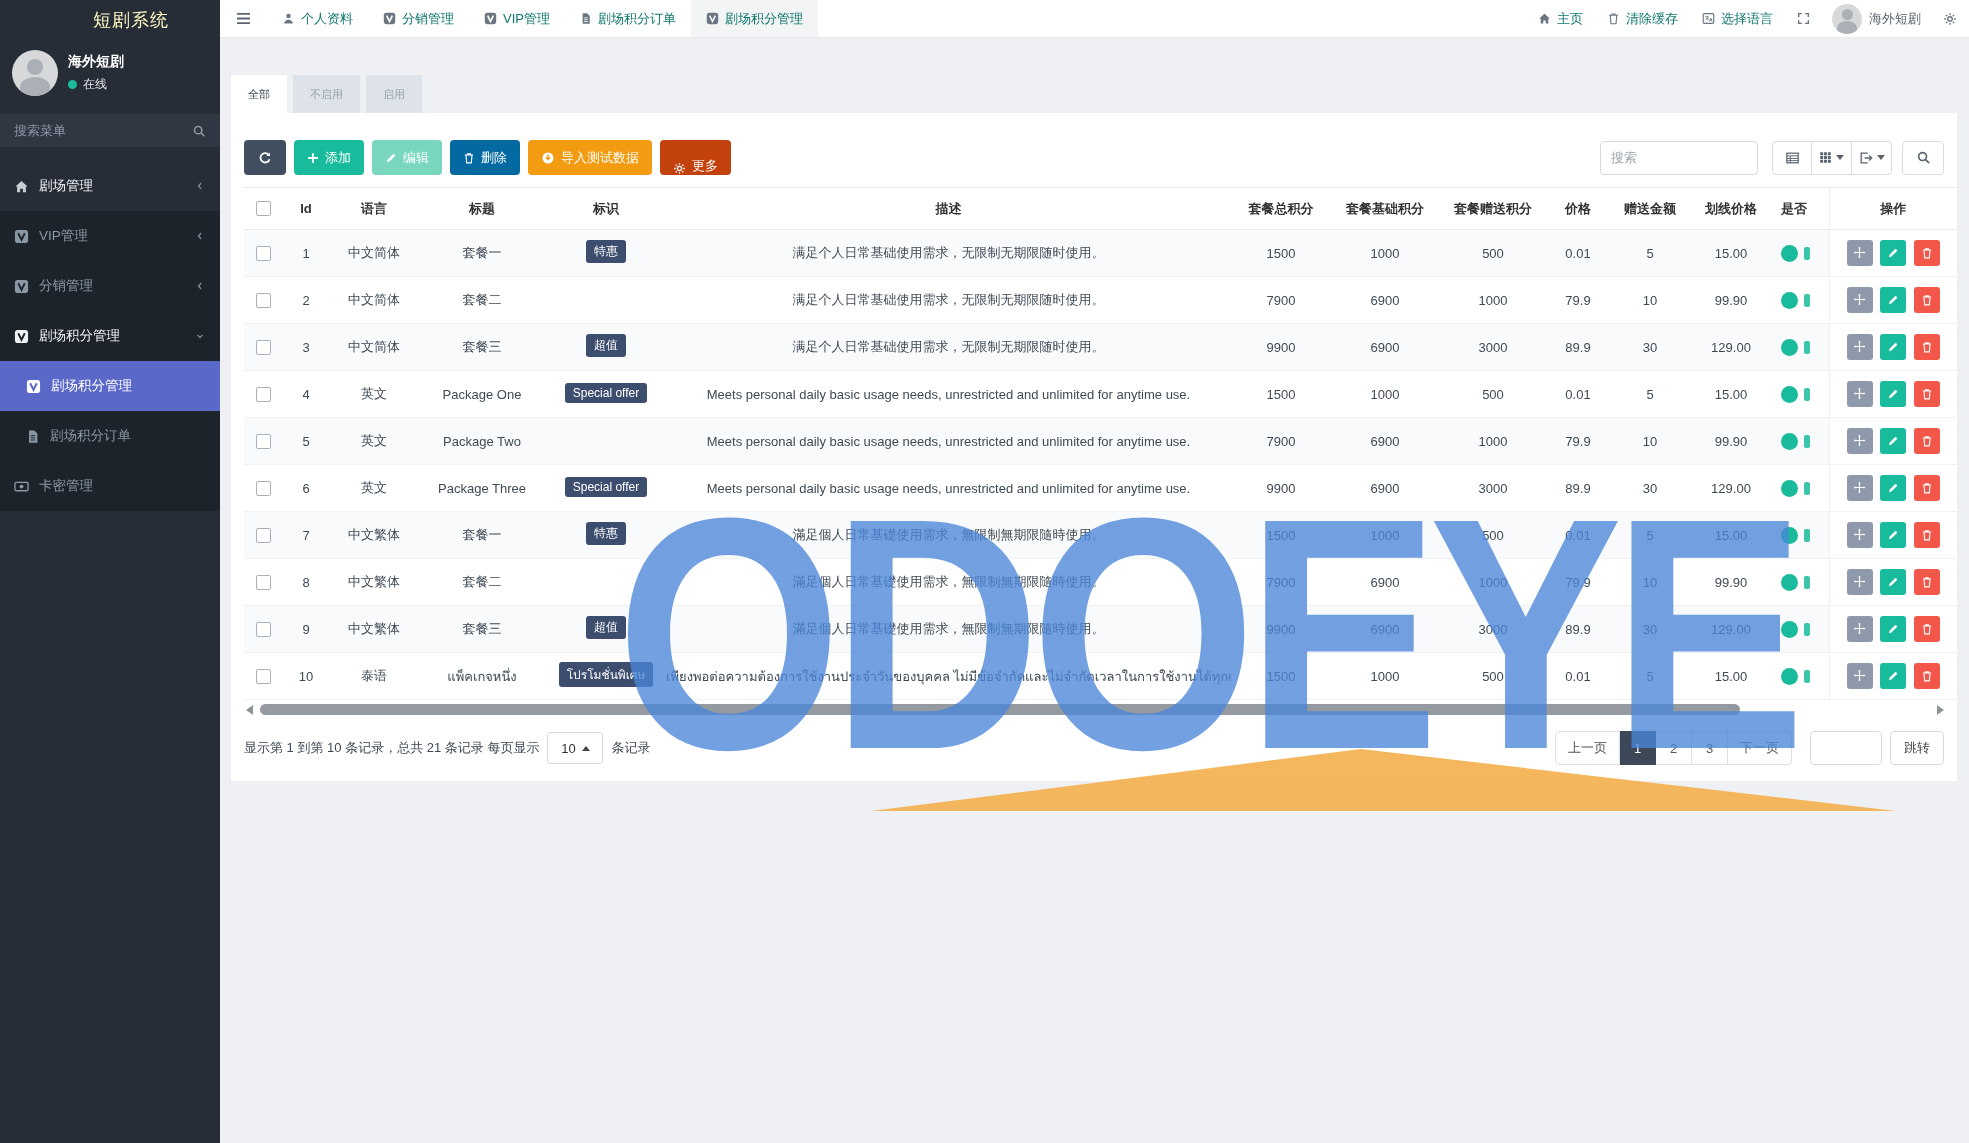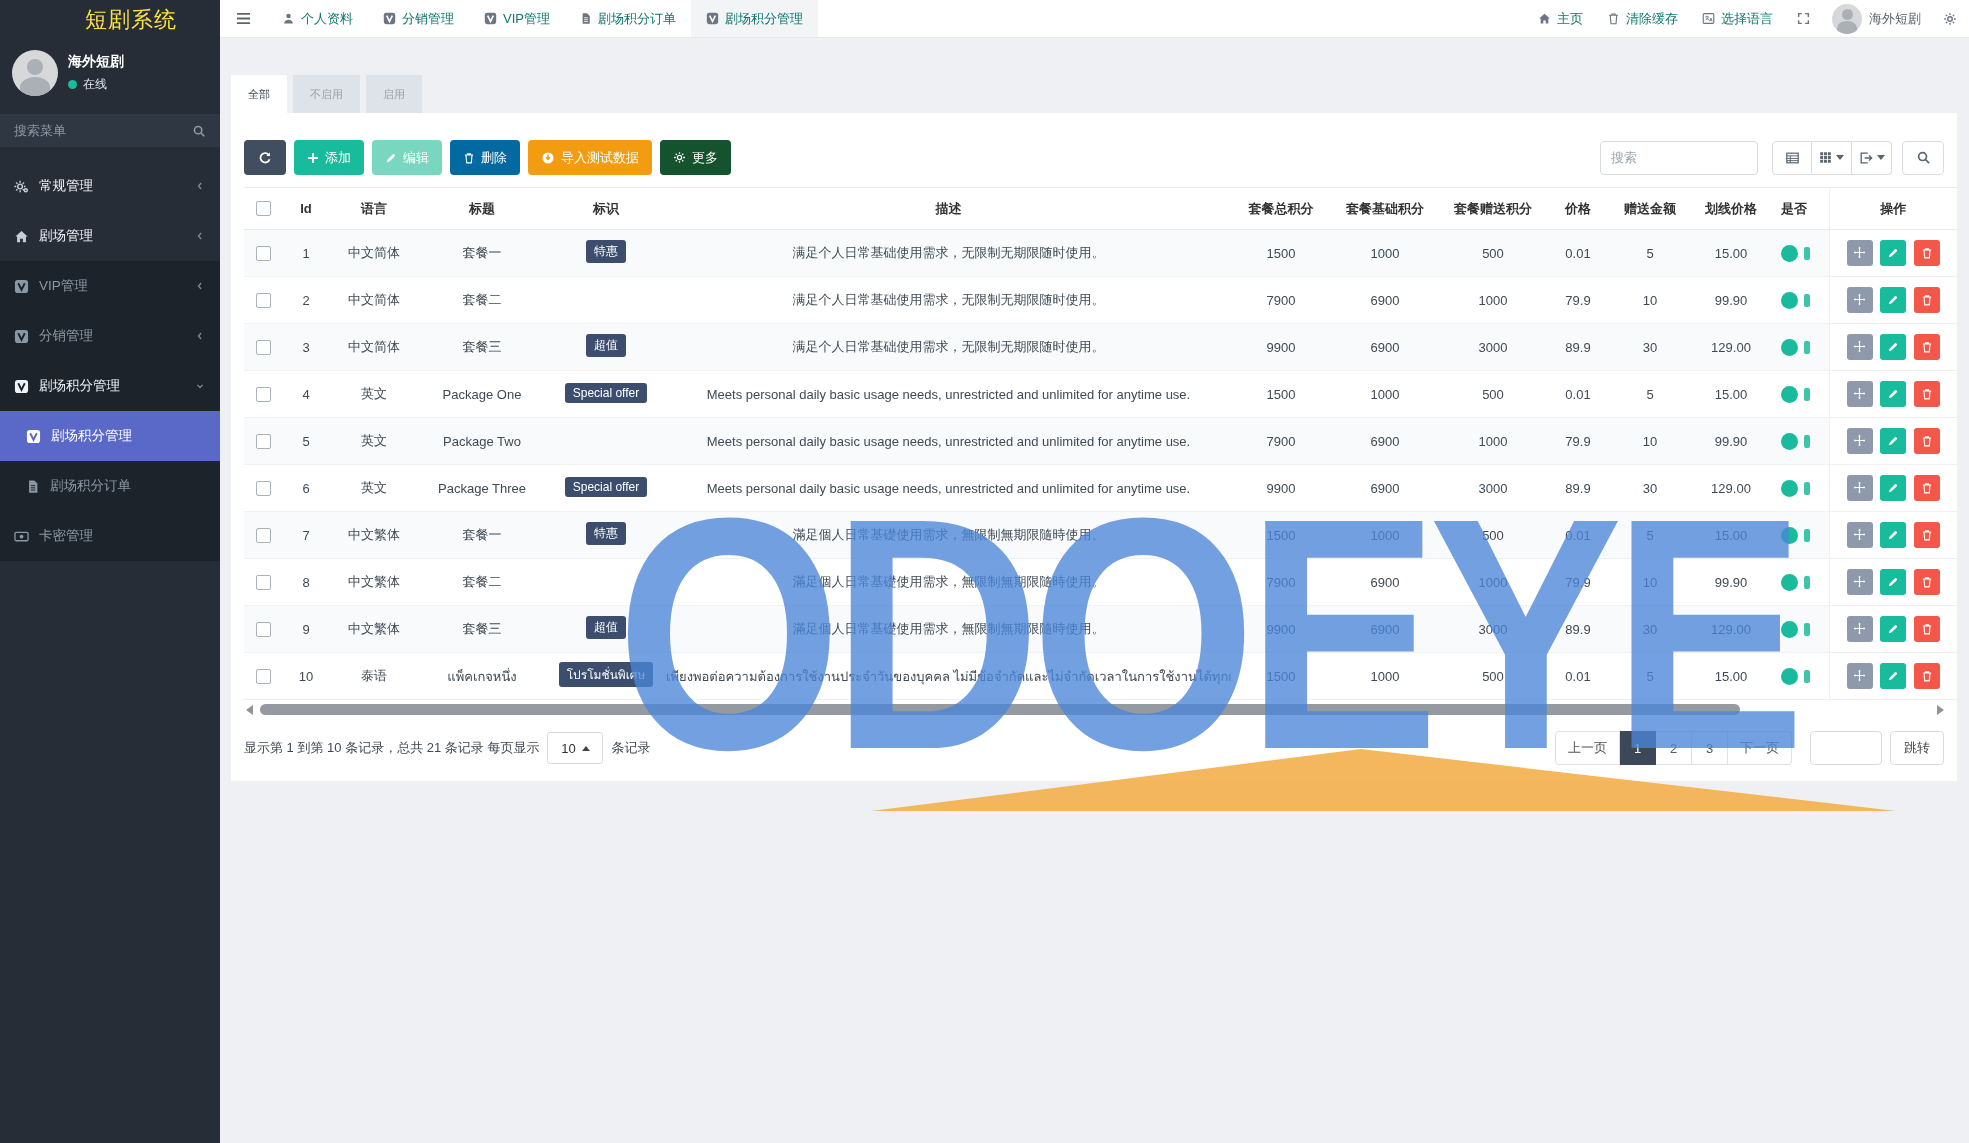--- a/index.html
+++ b/index.html
@@ -2,21 +2,21 @@
 <html><head>
 <meta charset="utf-8">
 <style>
   * { margin:0; padding:0; box-sizing:border-box; }
   html,body { width:1969px; height:1143px; overflow:hidden;
     font-family:"Liberation Sans","DejaVu Sans",sans-serif; background:#eef0f4; color:#3f4a55; }
   .i { display:inline-block; vertical-align:middle; }
 
   
   .sidebar { position:absolute; left:0; top:0; bottom:0; width:220px; background:#262d37; z-index:20; }
-  .brand { height:40px; line-height:40px; text-align:center; color:#fde047; font-size:22px; letter-spacing:1px;margin-left:42px; }
+  .brand { height:40px; line-height:40px; text-align:center; color:#fef9c3; font-size:18px; letter-spacing:1px;margin-left:42px; }
   .user-panel { display:flex; align-items:center; padding:10px 12px 12px; }
   .avatar { width:46px; height:46px; border-radius:50%; background:#d6d8da; position:relative; overflow:hidden; flex:none; }
   .avatar::before { content:""; position:absolute; left:50%; top:9px; width:16px; height:16px; margin-left:-8px; border-radius:50%; background:#aab0b6; }
   .avatar::after { content:""; position:absolute; left:50%; top:27px; width:30px; height:20px; margin-left:-15px; border-radius:50% 50% 0 0; background:#aab0b6; }
   .avatar.sm { width:30px; height:30px; }
   .avatar.sm::before { width:11px; height:11px; margin-left:-5.5px; top:5px; }
   .avatar.sm::after { width:20px; height:14px; margin-left:-10px; top:17px; }
   .user-info { margin-left:10px; }
   .user-name { color:#fff; font-size:14px; font-weight:bold; margin-bottom:5px; }
   .user-status { color:#e7ebee; font-size:12px; display:flex; align-items:center; }
@@ -54,21 +54,21 @@
 
   .toolbar { display:flex; align-items:center; margin:14px 0 12px; }
   .btn { height:35px; border:0; border-radius:4px; color:#fff; font-size:13px; padding:0 13px; margin-right:8px; display:inline-flex; align-items:center; cursor:pointer; font-family:inherit; }
   .btn .i { margin-right:6px; }
   .btn-refresh { background:#414e5f; width:42px; justify-content:center; }
   .btn-refresh .i { margin:0; }
   .btn-add { background:#18bc9c; }
   .btn-edit { background:#7ad7bf; }
   .btn-del { background:#0369a1; }
   .btn-import { background:#f39c12; }
-  .btn-more { background:#14532d; }
+  .btn-more { background:#c2410c;align-items:flex-end; }
   .toolbar-right { margin-left:auto; display:flex; align-items:center; }
   .search-input { width:158px; height:34px; border:1px solid #d6dbe0; border-radius:4px; padding:0 10px; font-size:13px; color:#444; outline:none; font-family:inherit; }
   .search-input::placeholder { color:#9aa4ad; }
   .vgroup { display:flex; margin-left:14px; }
   .vbtn { width:40px; height:34px; background:#fff; border:1px solid #d9dde2; border-left-width:0; color:#5a6570; display:flex; align-items:center; justify-content:center; cursor:pointer; }
   .vbtn:first-child { border-left-width:1px; border-radius:4px 0 0 4px; }
   .vbtn:last-child { border-radius:0 4px 4px 0; }
   .caret { width:0; height:0; border-left:4px solid transparent; border-right:4px solid transparent; border-top:5px solid #5a6570; margin-left:4px; }
   .caret-up { width:0; height:0; border-left:4px solid transparent; border-right:4px solid transparent; border-bottom:5px solid #444; margin-left:6px; }
   .sbtn { width:42px; height:34px; margin-left:10px; background:#fff; border:1px solid #d9dde2; border-radius:4px; color:#5a6570; display:flex; align-items:center; justify-content:center; cursor:pointer; }
@@ -125,33 +125,20 @@
     </div>
   </div>
   <div class="menu-search">
     <input placeholder="搜索菜单" style="">
     <svg class="i" width="14" height="14" viewBox="0 0 16 16">
         <circle cx="7" cy="7" r="4.2" fill="none" stroke="#8d99a5" stroke-width="1.8"></circle>
         <path d="M10.2 10.2L14 14" stroke="#8d99a5" stroke-width="1.8"></path>
       </svg>
   </div>
   <ul class="menu">
-    <li class="m-item">
-      <svg class="i" width="15" height="15" viewBox="0 0 16 16">
-          <g stroke="#c7ced4" stroke-width="1.5" fill="none">
-            <circle cx="6.5" cy="8" r="2.5"></circle>
-            <path d="M6.5 3.9v-2M6.5 12.1v2M2.4 8h-2M10.6 8h1.6M3.7 5.2L2.3 3.8M9.3 5.2l1.4-1.4M3.7 10.8l-1.4 1.4M9.3 10.8l1.4 1.4"></path>
-            <circle cx="12.6" cy="12" r="1.6"></circle>
-          </g>
-        </svg>
-      <span class="lbl">常规管理</span>
-      <svg class="i chev" width="12" height="12" viewBox="0 0 16 16">
-          <path d="M9.5 4L6 8l3.5 4" stroke="currentColor" stroke-width="1.8" fill="none"></path>
-        </svg>
-    </li>
     <li class="m-item">
       <svg class="i" width="15" height="15" viewBox="0 0 16 16">
           <path d="M8 2.2L14.5 8h-1.8v6H9.5v-3.6h-3V14H3.3V8H1.5z" fill="#c7ced4"></path>
         </svg>
       <span class="lbl">剧场管理</span>
       <svg class="i chev" width="12" height="12" viewBox="0 0 16 16">
           <path d="M9.5 4L6 8l3.5 4" stroke="currentColor" stroke-width="1.8" fill="none"></path>
         </svg>
     </li>
     <li class="tree-open">

